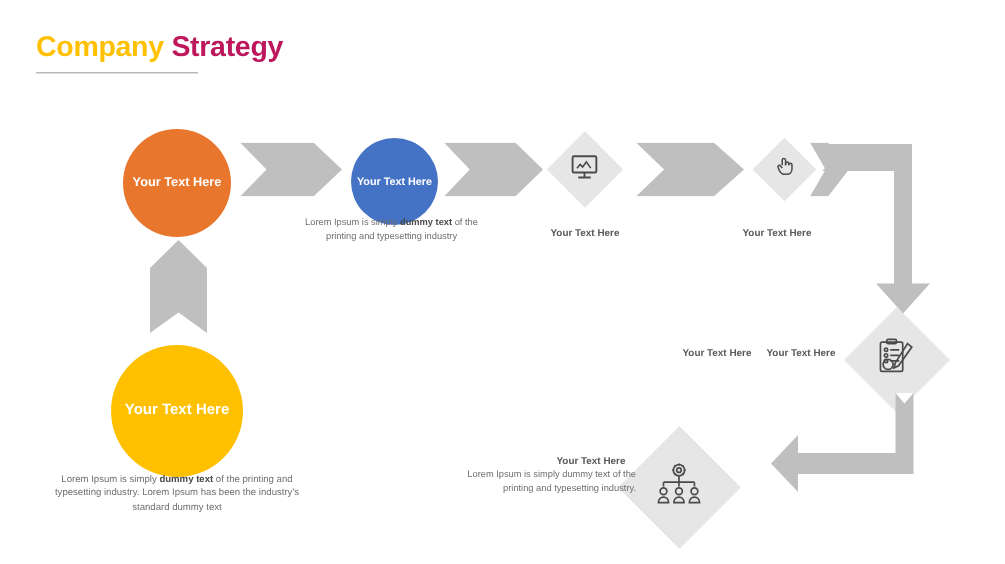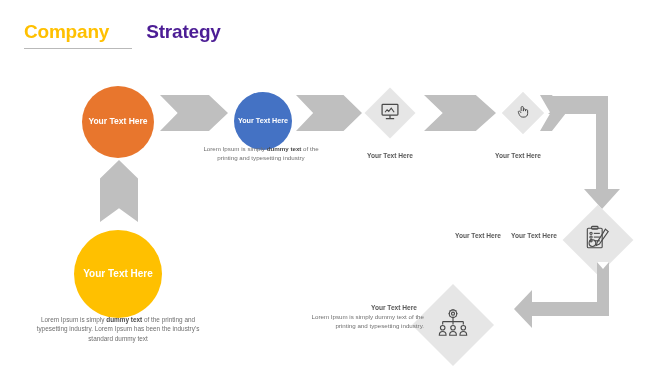--- a/index.html
+++ b/index.html
@@ -12,21 +12,21 @@
   }
   #canvas { position:absolute; inset:0; }
 
   
   .title-block { position:absolute; left:24px; top:22px; }
   .title-text {
     font-size:19px; font-weight:bold; letter-spacing:-0.2px;
     white-space:nowrap; line-height:1;
   }
   .title-a { color:#FFC000; }
-  .title-b { color:#4c1d95;margin-left:32px; }
+  .title-b { color:#be185d; }
   .title-rule {
     position:absolute; left:24px; top:48px; width:108px; height:1px;
     background:#b9b9b9;
   }
 
   
   .circle {
     position:absolute; border-radius:50%;
     display:flex; align-items:center; justify-content:center;
     text-align:center; color:#ffffff; font-weight:bold;

